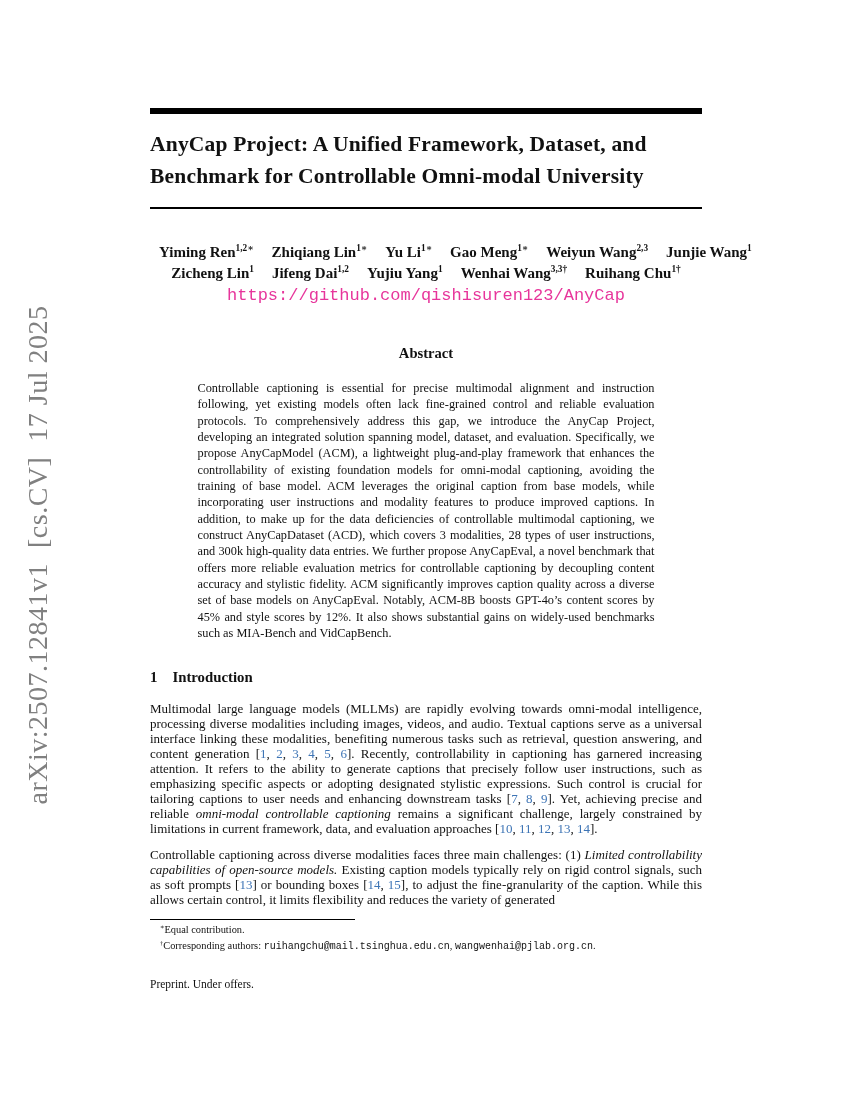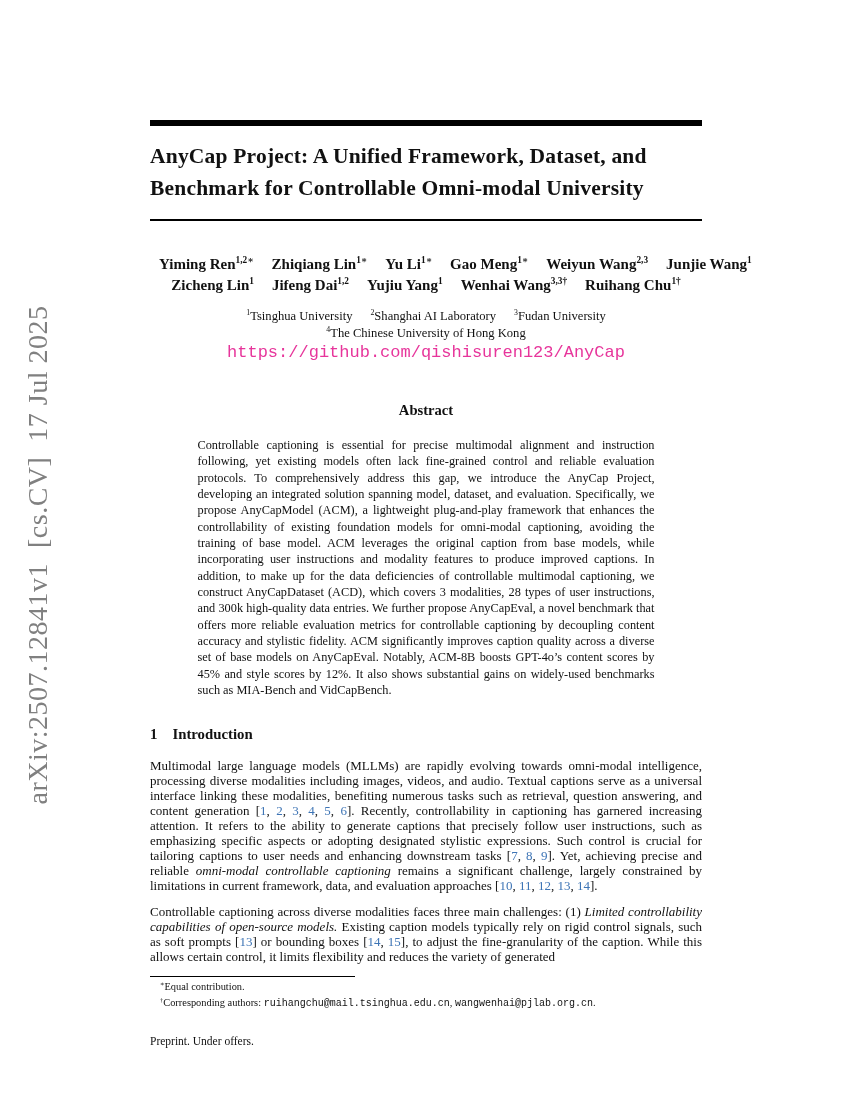--- a/index.html
+++ b/index.html
@@ -16,21 +16,21 @@
     left:38px;top:555px;
     transform:translate(-50%,-50%) rotate(-90deg);
     transform-origin:center center;
     white-space:pre;
     font-size:28px;
     color:var(--wm,#808080);
     letter-spacing:0.5px;
   }
   .content{
     position:absolute;
-    left:150px;top:12px;
+    left:150px;top:0;
     width:552px;
     padding-top:108px;
   }
   .rule-thick{height:6px;background:#000;}
   .rule-thin{height:2px;background:#000;margin-top:15px;}
   .title{
     margin:14px 0 0 0;
     font-size:21.5px;
     line-height:32px;
     font-weight:bold;
@@ -94,24 +94,20 @@
         <span class="tline">Benchmark for Controllable Omni-modal University</span>
       </h1>
 
     <div class="rule-thin"></div>
 
     <div class="authors">
       <div class="author-line"><span class="person">Yiming Ren<sup>1,2∗</sup></span><span class="person">Zhiqiang Lin<sup>1∗</sup></span><span class="person">Yu Li<sup>1∗</sup></span><span class="person">Gao Meng<sup>1∗</sup></span><span class="person">Weiyun Wang<sup>2,3</sup></span><span class="person">Junjie Wang<sup>1</sup></span></div>
       <div class="author-line"><span class="person">Zicheng Lin<sup>1</sup></span><span class="person">Jifeng Dai<sup>1,2</sup></span><span class="person">Yujiu Yang<sup>1</sup></span><span class="person">Wenhai Wang<sup>3,3†</sup></span><span class="person">Ruihang Chu<sup>1†</sup></span></div>
     </div>
 
-    <div class="affils">
-      <div class="affil-line"><span class="affil"><sup>1</sup>Tsinghua University</span><span class="affil"><sup>2</sup>Shanghai AI Laboratory</span><span class="affil"><sup>3</sup>Fudan University</span></div>
-      <div class="affil-line"><span class="affil"><sup>4</sup>The Chinese University of Hong Kong</span></div>
-    </div>
 
     <div class="link-line"><a href="#" class="project-link">https://github.com/qishisuren123/AnyCap</a></div>
 
     <h2 class="abs-heading">Abstract</h2>
 
     <p class="abstract">Controllable captioning is essential for precise multimodal alignment and instruction following, yet existing models often lack fine-grained control and reliable evaluation protocols. To comprehensively address this gap, we introduce the AnyCap Project, developing an integrated solution spanning model, dataset, and evaluation. Specifically, we propose AnyCapModel (ACM), a lightweight plug-and-play framework that enhances the controllability of existing foundation models for omni-modal captioning, avoiding the training of base model. ACM leverages the original caption from base models, while incorporating user instructions and modality features to produce improved captions. In addition, to make up for the data deficiencies of controllable multimodal captioning, we construct AnyCapDataset (ACD), which covers 3 modalities, 28 types of user instructions, and 300k high-quality data entries. We further propose AnyCapEval, a novel benchmark that offers more reliable evaluation metrics for controllable captioning by decoupling content accuracy and stylistic fidelity. ACM significantly improves caption quality across a diverse set of base models on AnyCapEval. Notably, ACM-8B boosts GPT-4o’s content scores by 45% and style scores by 12%. It also shows substantial gains on widely-used benchmarks such as MIA-Bench and VidCapBench.</p>
 
     <h2 class="sec-heading"><span class="sec-num">1</span><span>Introduction</span></h2>
 
     <p class="body-para"><span>Multimodal large language models (MLLMs) are rapidly evolving towards omni-modal intelligence, processing diverse modalities including images, videos, and audio. Textual captions serve as a universal interface linking these modalities, benefiting numerous tasks such as retrieval, question answering, and content generation </span>[<span class="cite">1</span>, <span class="cite">2</span>, <span class="cite">3</span>, <span class="cite">4</span>, <span class="cite">5</span>, <span class="cite">6</span>]<span>. Recently, controllability in captioning has garnered increasing attention. It refers to the ability to generate captions that precisely follow user instructions, such as emphasizing specific aspects or adopting designated stylistic expressions. Such control is crucial for tailoring captions to user needs and enhancing downstream tasks </span>[<span class="cite">7</span>, <span class="cite">8</span>, <span class="cite">9</span>]<span>. Yet, achieving precise and reliable </span><span class="it">omni-modal controllable captioning</span><span> remains a significant challenge, largely constrained by limitations in current framework, data, and evaluation approaches </span>[<span class="cite">10</span>, <span class="cite">11</span>, <span class="cite">12</span>, <span class="cite">13</span>, <span class="cite">14</span>]<span>.</span></p>

